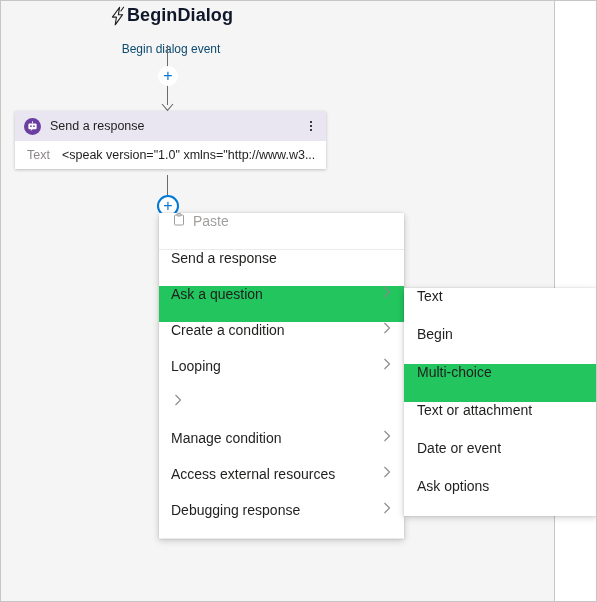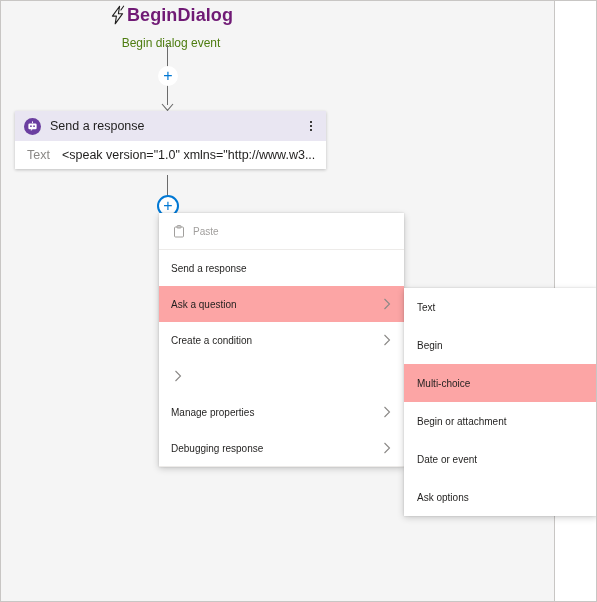--- a/index.html
+++ b/index.html
@@ -46,37 +46,38 @@
   
   .trigger {
     position: absolute;
     left: 0;
     top: 4px;
     width: 340px;
     text-align: center;
   }
   .trigger-title {
     display: flex;
+    align-items: center;
     justify-content: center;
     gap: 0;
     font-size: 18px;
     font-weight: bold;
-    color: #701a75;
+    color: #0f172a;
     letter-spacing: .1px;
   }
   .bolt-icon {
     display: inline-block;
     width: 18px;
     height: 20px;
     line-height: 20px;
   }
   .trigger-sub {
-    margin-top: 10px;
+    margin-top: 16px;
     font-size: 12px;
-    color: #4d7c0f;
+    color: #0c4a6e;
   }
 
   
   .conn {
     position: absolute;
     width: 1px;
     background: #6b6b6b;
     left: 166px;
   }
   .conn-a { top: 44px;  height: 60px; }
@@ -200,30 +201,30 @@
     width: 245px;
     background: #ffffff;
     box-shadow: 0 1.6px 7px rgba(0,0,0,.20), 0 0 2px rgba(0,0,0,.14);
     padding: 0;
     box-sizing: border-box;
     z-index: 20;
   }
   .menu-item {
     position: relative;
     display: flex;
-    align-items: center;
+    align-items: flex-start;
     height: 36px;
     padding: 0 10px 0 12px;
-    font-size: 10px;
+    font-size: 14px;
     color: #201f1e;
     box-sizing: border-box;
     white-space: nowrap;
   }
   .menu-item.disabled { color: #a19f9d; }
-  .menu-item.selected { background: #fca5a5; }
+  .menu-item.selected { background: #22c55e; }
   .menu-item .mi-label { flex: 1 1 auto; }
   .menu-item .mi-icon {
     width: 16px;
     margin-right: 6px;
     display: flex;
     align-items: center;
     justify-content: center;
     flex: 0 0 auto;
   }
   .chev {
@@ -343,38 +344,54 @@
 
     <div class="menu-item">
       <span class="mi-label">Create a condition</span>
       <span class="chev">
         <svg width="8" height="12" viewBox="0 0 8 12">
             <path d="M1.5 1 L6.5 6 L1.5 11" fill="none" stroke="#8a8886" stroke-width="1.1"></path>
           </svg>
       </span>
     </div>
 
-
-    <div class="menu-item">
-      <span class="chev">
-        <svg width="8" height="12" viewBox="0 0 8 12">
-            <path d="M1.5 1 L6.5 6 L1.5 11" fill="none" stroke="#8a8886" stroke-width="1.1"></path>
-          </svg>
-      </span>
-    </div>
-
-    <div class="menu-item">
-      <span class="mi-label">Manage properties</span>
-      <span class="chev">
-        <svg width="8" height="12" viewBox="0 0 8 12">
-            <path d="M1.5 1 L6.5 6 L1.5 11" fill="none" stroke="#8a8886" stroke-width="1.1"></path>
-          </svg>
-      </span>
-    </div>
-
+    <div class="menu-item">
+      <span class="mi-label">Looping</span>
+      <span class="chev">
+        <svg width="8" height="12" viewBox="0 0 8 12">
+            <path d="M1.5 1 L6.5 6 L1.5 11" fill="none" stroke="#8a8886" stroke-width="1.1"></path>
+          </svg>
+      </span>
+    </div>
+
+    <div class="menu-item">
+      <span class="chev">
+        <svg width="8" height="12" viewBox="0 0 8 12">
+            <path d="M1.5 1 L6.5 6 L1.5 11" fill="none" stroke="#8a8886" stroke-width="1.1"></path>
+          </svg>
+      </span>
+    </div>
+
+    <div class="menu-item">
+      <span class="mi-label">Manage condition</span>
+      <span class="chev">
+        <svg width="8" height="12" viewBox="0 0 8 12">
+            <path d="M1.5 1 L6.5 6 L1.5 11" fill="none" stroke="#8a8886" stroke-width="1.1"></path>
+          </svg>
+      </span>
+    </div>
+
+    <div class="menu-item">
+      <span class="mi-label">Access external resources</span>
+      <span class="chev">
+        <svg width="8" height="12" viewBox="0 0 8 12">
+            <path d="M1.5 1 L6.5 6 L1.5 11" fill="none" stroke="#8a8886" stroke-width="1.1"></path>
+          </svg>
+      </span>
+    </div>
 
     <div class="menu-item">
       <span class="mi-label">Debugging response</span>
       <span class="chev">
         <svg width="8" height="12" viewBox="0 0 8 12">
             <path d="M1.5 1 L6.5 6 L1.5 11" fill="none" stroke="#8a8886" stroke-width="1.1"></path>
           </svg>
       </span>
     </div>
 
@@ -385,21 +402,21 @@
     <div class="menu-item">
       <span class="mi-label">Text</span>
     </div>
     <div class="menu-item">
       <span class="mi-label">Begin</span>
     </div>
     <div class="menu-item selected">
       <span class="mi-label">Multi-choice</span>
     </div>
     <div class="menu-item">
-      <span class="mi-label">Begin or attachment</span>
+      <span class="mi-label">Text or attachment</span>
     </div>
     <div class="menu-item">
       <span class="mi-label">Date or event</span>
     </div>
     <div class="menu-item">
       <span class="mi-label">Ask options</span>
     </div>
   </div>
 
 </div>

